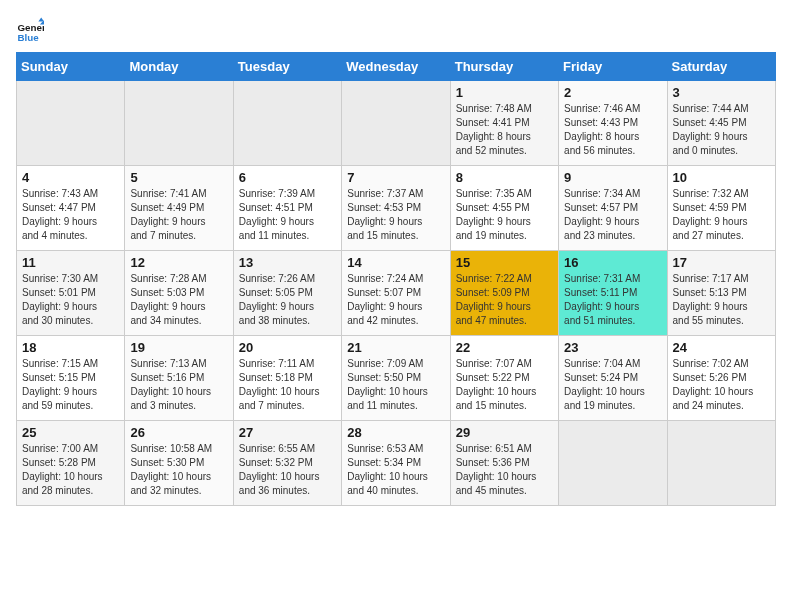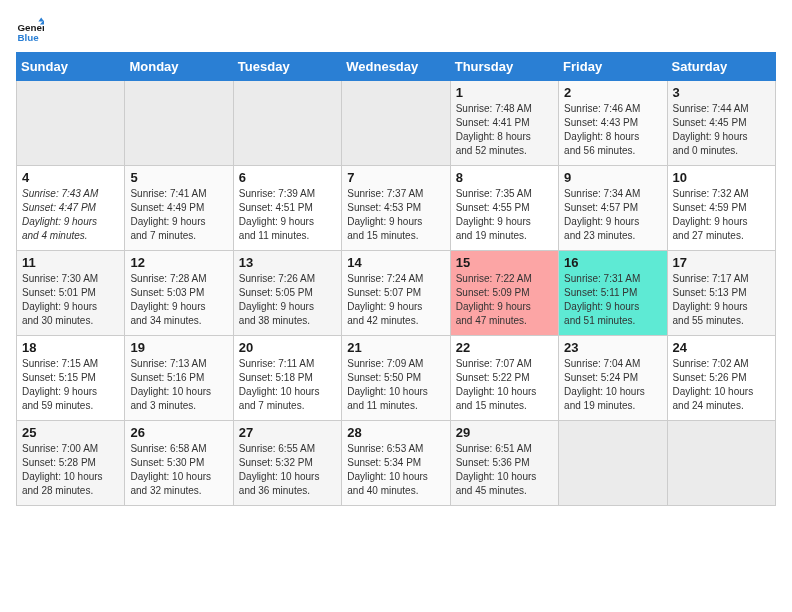--- a/index.html
+++ b/index.html
@@ -145,21 +145,21 @@
           <span class="day-number">3</span>
           <div class="day-info" style="white-space: pre-line;">Sunrise: 7:44 AM
 Sunset: 4:45 PM
 Daylight: 9 hours
 and 0 minutes.</div>
         </td>
       </tr>
       <tr>
         <td style="background: rgb(255, 255, 255);">
           <span class="day-number">4</span>
-          <div class="day-info" style="white-space: pre-line; font-style: italic;">Sunrise: 7:43 AM
+          <div class="day-info" style="white-space: pre-line;">Sunrise: 7:43 AM
 Sunset: 4:47 PM
 Daylight: 9 hours
 and 4 minutes.</div>
         </td>
         <td style="background: rgb(250, 250, 250);">
           <span class="day-number">5</span>
           <div class="day-info" style="white-space: pre-line;">Sunrise: 7:41 AM
 Sunset: 4:49 PM
 Daylight: 9 hours
 and 7 minutes.</div>
@@ -222,21 +222,21 @@
 Daylight: 9 hours
 and 38 minutes.</div>
         </td>
         <td style="background: rgb(250, 250, 250);">
           <span class="day-number">14</span>
           <div class="day-info" style="white-space: pre-line;">Sunrise: 7:24 AM
 Sunset: 5:07 PM
 Daylight: 9 hours
 and 42 minutes.</div>
         </td>
-        <td style="background: #fca5a5;">
+        <td style="background: #eab308;">
           <span class="day-number">15</span>
           <div class="day-info" style="white-space: pre-line;">Sunrise: 7:22 AM
 Sunset: 5:09 PM
 Daylight: 9 hours
 and 47 minutes.</div>
         </td>
         <td style="background: #5eead4;">
           <span class="day-number">16</span>
           <div class="day-info" style="white-space: pre-line;">Sunrise: 7:31 AM
 Sunset: 5:11 PM
@@ -305,21 +305,21 @@
       <tr>
         <td style="background: rgb(245, 245, 245);">
           <span class="day-number">25</span>
           <div class="day-info" style="white-space: pre-line;">Sunrise: 7:00 AM
 Sunset: 5:28 PM
 Daylight: 10 hours
 and 28 minutes.</div>
         </td>
         <td style="background: rgb(250, 250, 250);">
           <span class="day-number">26</span>
-          <div class="day-info" style="white-space: pre-line;">Sunrise: 6:58 AM
+          <div class="day-info" style="white-space: pre-line;">Sunrise: 10:58 AM
 Sunset: 5:30 PM
 Daylight: 10 hours
 and 32 minutes.</div>
         </td>
         <td style="background: rgb(245, 245, 245);">
           <span class="day-number">27</span>
           <div class="day-info" style="white-space: pre-line;">Sunrise: 6:55 AM
 Sunset: 5:32 PM
 Daylight: 10 hours
 and 36 minutes.</div>

